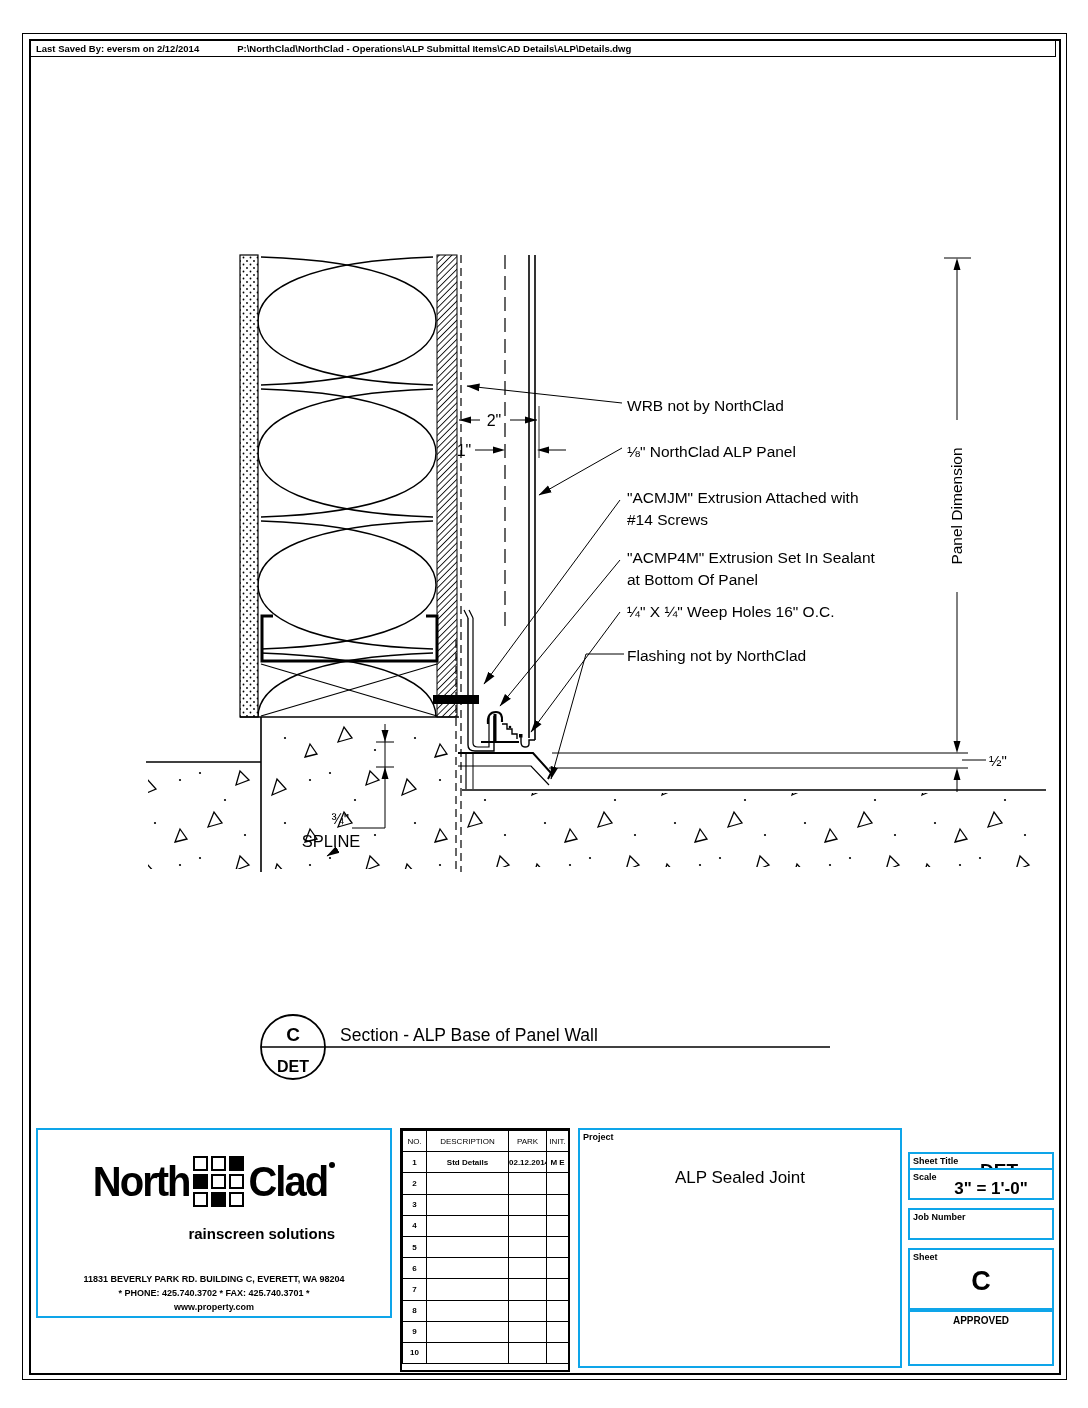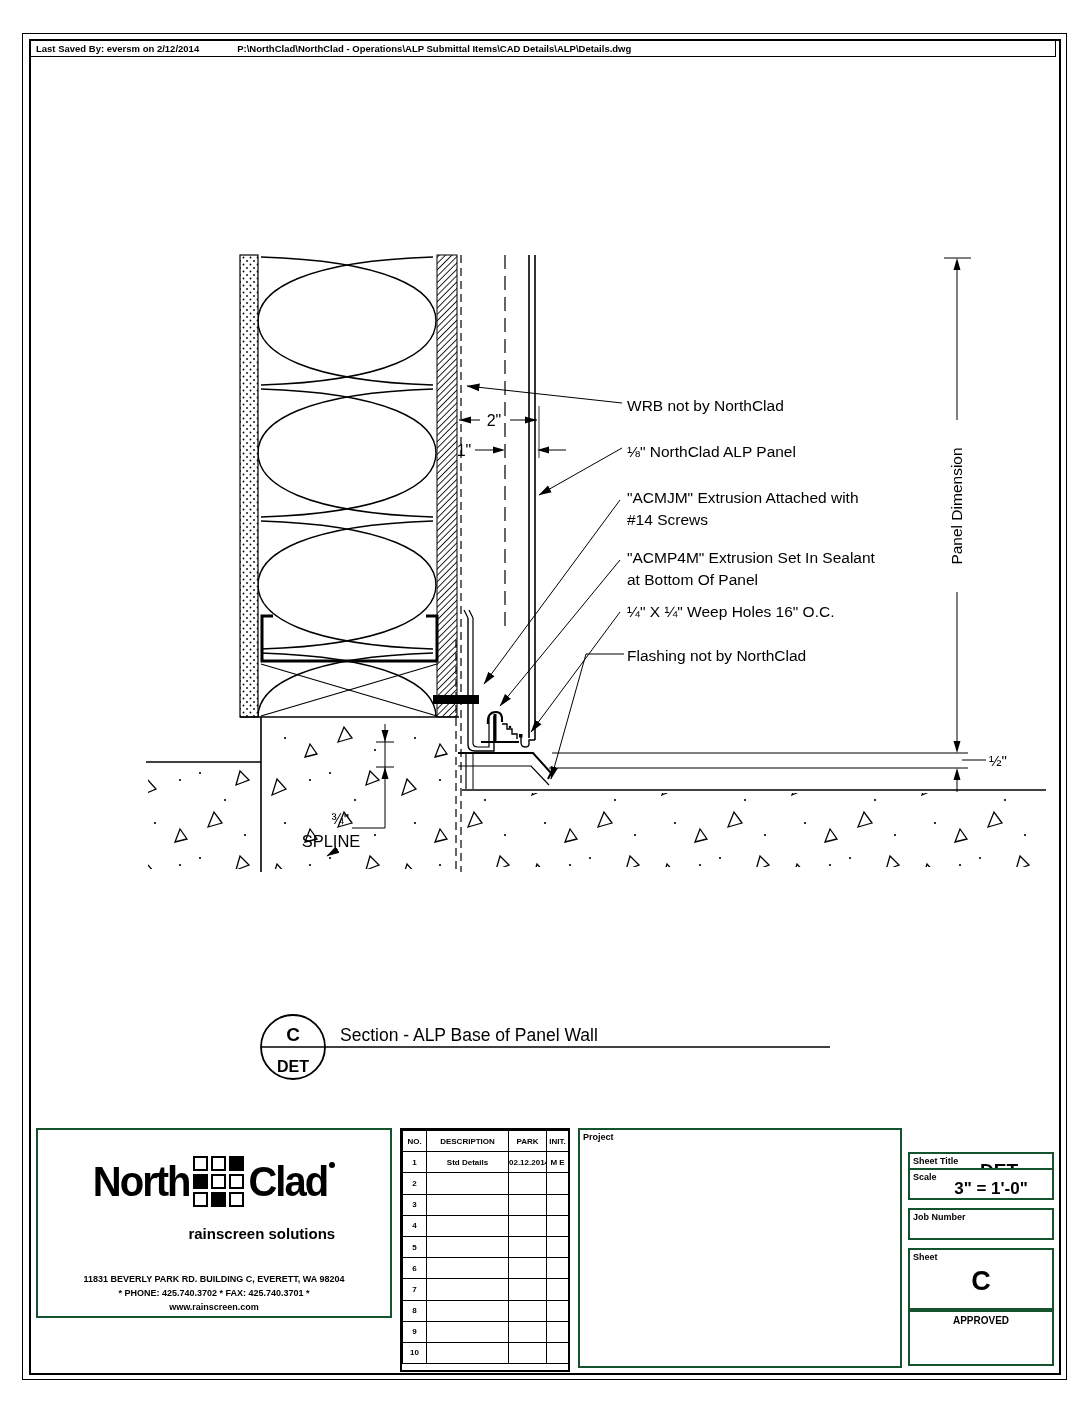--- a/index.html
+++ b/index.html
@@ -6,39 +6,39 @@
   body{font-family:"Liberation Sans",sans-serif;color:#000;}
   .page{position:relative;width:1088px;height:1408px;background:#fff;overflow:hidden;}
   .border-outer{position:absolute;left:22px;top:33px;width:1043px;height:1345px;border:1.3px solid #000;}
   .border-inner{position:absolute;left:29px;top:39px;width:1028px;height:1332px;border:2.5px solid #000;}
   .topbar{position:absolute;left:30px;top:40px;width:1026px;height:17px;border:1.5px solid #000;box-sizing:border-box;display:flex;align-items:center;font-size:9.5px;font-weight:bold;white-space:nowrap;}
   .topbar .t1{margin-left:5px;}
   .topbar .t2{margin-left:38px;}
   svg.draw{position:absolute;left:0;top:0;pointer-events:none;}
   svg text{font-family:"Liberation Sans",sans-serif;}
   
-  .box{position:absolute;border:2px solid #14532d;box-sizing:border-box;background:#fff;}
+  .box{position:absolute;border:2px solid #0ea5e9;box-sizing:border-box;background:#fff;}
   .lbl{position:absolute;left:3px;top:2px;font-size:9px;font-weight:bold;}
   .logo-box{left:36px;top:1128px;width:356px;height:190px;}
   .logo-wrap{position:absolute;left:0;right:0;top:26px;display:flex;flex-direction:column;align-items:center;}
   .logo-row{display:flex;align-items:center;}
   .logo-word{font-size:40px;font-weight:bold;letter-spacing:-2px;transform:scaleY(1.05);}
   .logo-grid{display:grid;grid-template-columns:repeat(3,15px);grid-template-rows:repeat(3,15px);gap:3px;margin:0 4px;}
   .sq{border:2.5px solid #000;box-sizing:border-box;background:#fff;}
   .sq.f{background:#000;}
   .reg-dot{width:6px;height:6px;background:#000;border-radius:50%;align-self:flex-start;margin-top:6px;margin-left:2px;}
   .tagline{font-size:15px;margin-top:18px;align-self:flex-end;font-weight:bold;}
   .logo-inner{display:flex;flex-direction:column;}
   .addr{position:absolute;left:0;right:0;top:142px;text-align:center;font-size:9px;font-weight:bold;line-height:14px;}
   .copy-box{left:36px;top:1322px;width:356px;height:50px;}
   .copy{position:absolute;left:0;right:0;top:3px;text-align:center;font-size:8px;font-weight:bold;line-height:13px;}
   .rev-box{left:400px;top:1128px;width:170px;height:244px;border:2px solid #000;position:absolute;box-sizing:border-box;}
   table.rev{border-collapse:collapse;table-layout:fixed;width:166px;}
   table.rev td{border:1.5px solid #000;height:20.2px;font-size:8px;text-align:center;padding:0;overflow:hidden;white-space:nowrap;}
-  table.rev tr.h td{font-weight:bold;margin-left:15px;}
+  table.rev tr.h td{font-weight:normal;margin-left:15px;}
   table.rev td.b{font-weight:bold;}
   .proj-box{left:578px;top:1128px;width:324px;height:240px;}
   .proj-name{position:absolute;left:0;right:0;top:38px;text-align:center;font-size:17px;}
   .rc{left:908px;width:146px;}
   .rc .val{position:absolute;left:0;right:0;text-align:center;font-weight:bold;}
   .b1{top:1128px;height:32px;margin-top:24px;}
   .b2{top:1168px;height:32px;}
   .b3{top:1208px;height:32px;}
   .b4{top:1248px;height:62px;}
   .b5{top:1310px;height:56px;}
@@ -222,21 +222,21 @@
           </span>
           <span class="logo-word">Clad</span>
           <span class="reg-dot"></span>
         </div>
         <span class="tagline">rainscreen solutions</span>
       </div>
     </div>
     <div class="addr">
       <div>11831 BEVERLY PARK RD. BUILDING C, EVERETT, WA 98204</div>
       <div>* PHONE: 425.740.3702 * FAX: 425.740.3701 *</div>
-      <div>www.rainscreen.com</div>
+      <div>www.property.com</div>
     </div>
   </div>
 
 
   <div class="rev-box">
     <table class="rev">
       <colgroup>
           <col style="width:24px">
           <col style="width:82px">
           <col style="width:38px">
@@ -308,20 +308,21 @@
             <td></td>
             <td></td>
             <td></td>
           </tr>
     </tbody>
       </table>
   </div>
 
   <div class="box proj-box">
     <span class="lbl">Project</span>
+    <div class="proj-name">ALP Sealed Joint</div>
   </div>
 
   <div class="box rc b1">
     <span class="lbl">Sheet Title</span>
     <div class="val" style="top:6px;font-size:19px;padding-left:36px;">DET</div>
   </div>
   <div class="box rc b2">
     <span class="lbl">Scale</span>
     <div class="val" style="top:9px;font-size:17px;padding-left:20px;">3" = 1'-0"</div>
   </div>

